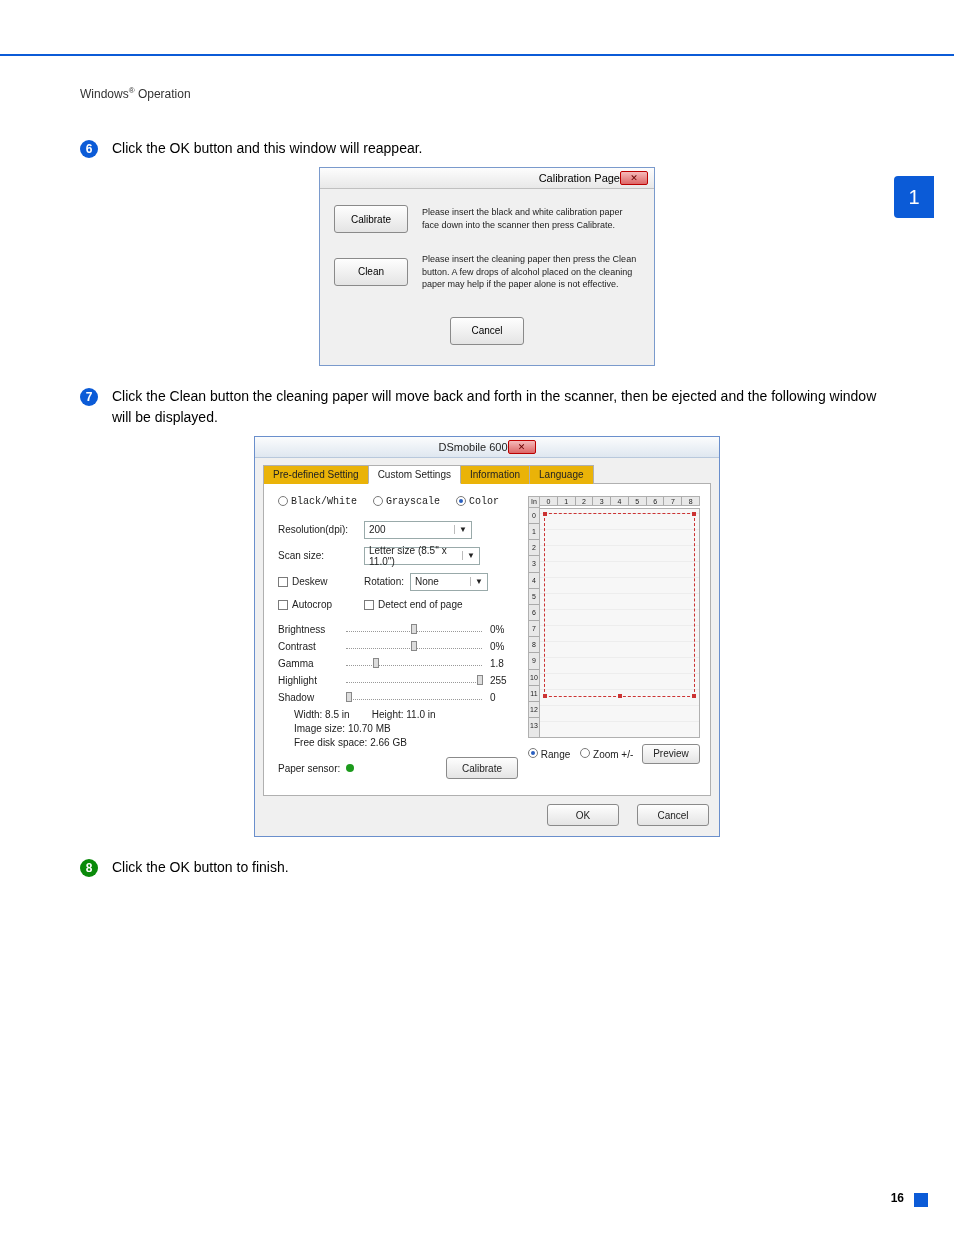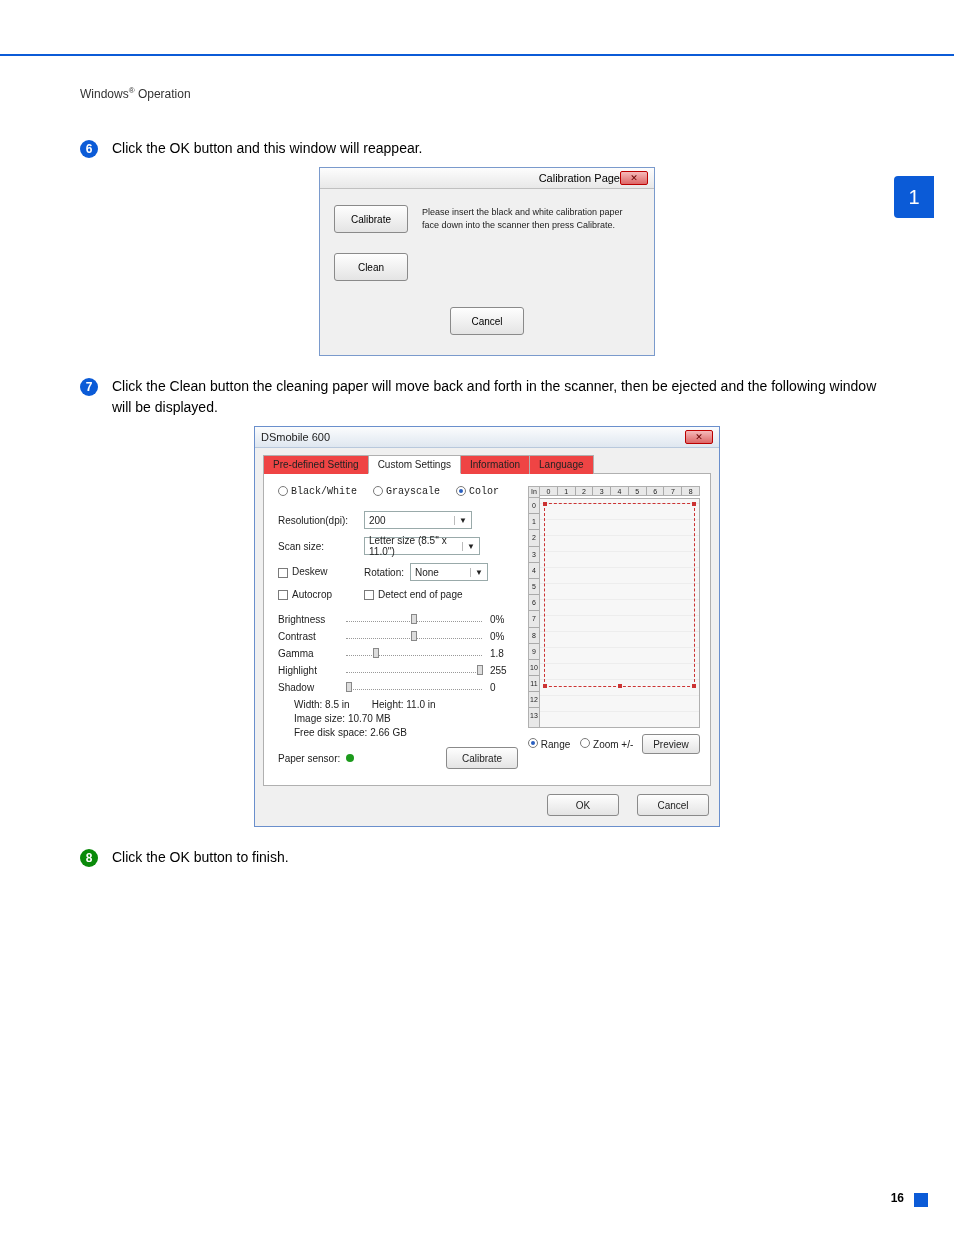--- a/index.html
+++ b/index.html
@@ -76,27 +76,27 @@
   .calib-cancel-row { display:flex; justify-content:center; padding: 6px 0 10px 0; }
 
   
   .dlg-scan {
     width: 466px; margin: 4px auto 20px auto;
     border: 1px solid #6a8fcc; background: #f0f0f0;
     font-size: 10px; color: #222;
   }
   .dlg-scan-title {
     background: linear-gradient(#fbfcfd,#dfe7f0);
-    padding: 3px 6px; display:flex; justify-content:space-between; align-items:center;
+    padding: 3px 6px; display:flex; justify-content:center; align-items:center;
     font-size: 11px; border-bottom: 1px solid #b8c8dc;
   }
   .tabstrip { display: flex; padding: 6px 8px 0 8px; background: #f0f0f0; }
   .tab {
     padding: 3px 9px; font-size: 10px; border: 1px solid #b0b0b0;
-    border-bottom: none; background: #ef4444; margin-right: -1px;
+    border-bottom: none; background: #eab308; margin-right: -1px;
     position: relative; top: 1px;
   }
   .tab.active { background: #fff; border-bottom: 1px solid #fff; z-index: 2; }
   .tab-panel {
     border: 1px solid #b0b0b0; margin: 0 8px 8px 8px; background: #fff;
     padding: 12px 10px 12px 14px; display: flex; gap: 10px;
   }
   .panel-left { flex: 1 1 auto; }
   .panel-right { width: 172px; }
   .radio-row { display: flex; gap: 16px; margin-bottom: 14px; font-size:10px;}
@@ -170,20 +170,21 @@
       <span>Calibration Page</span>
       <span class="close-x">✕</span>
     </div>
     <div class="dlg-calib-body">
       <div class="calib-row">
         <div class="calib-btn">Calibrate</div>
         <div class="calib-desc">Please insert the black and white calibration paper face down into the scanner then press Calibrate.</div>
       </div>
       <div class="calib-row">
         <div class="calib-btn">Clean</div>
+        <div class="calib-desc">Please insert the cleaning paper then press the Clean button. A few drops of alcohol placed on the cleaning paper may help if the paper alone is not effective.</div>
       </div>
       <div class="calib-cancel-row">
         <div class="calib-btn" style="width:74px">Cancel</div>
       </div>
     </div>
   </div>
 
   <div class="step">
     <div class="step-num">7</div>
     <div class="step-text">Click the Clean button the cleaning paper will move back and forth in the scanner, then be ejected and the following window will be displayed.</div>

